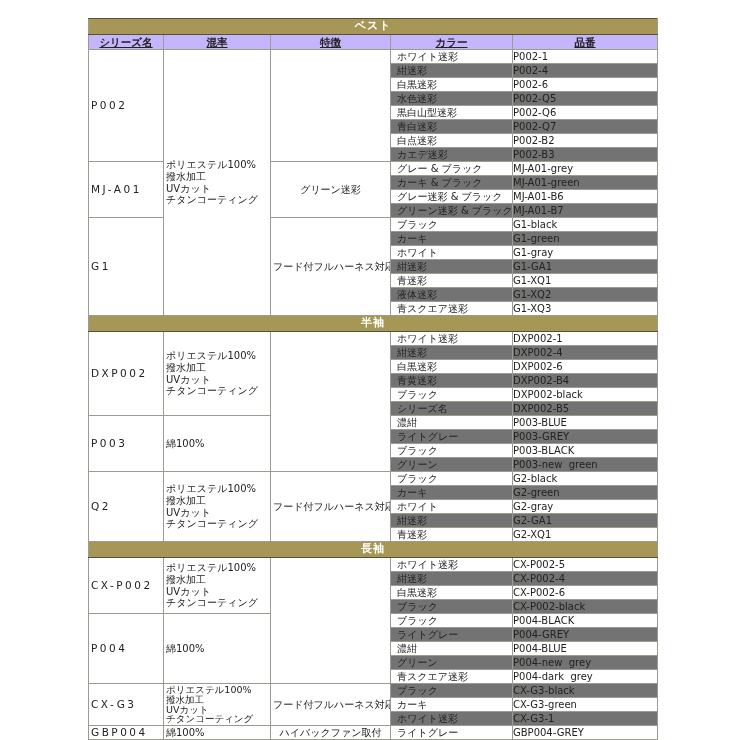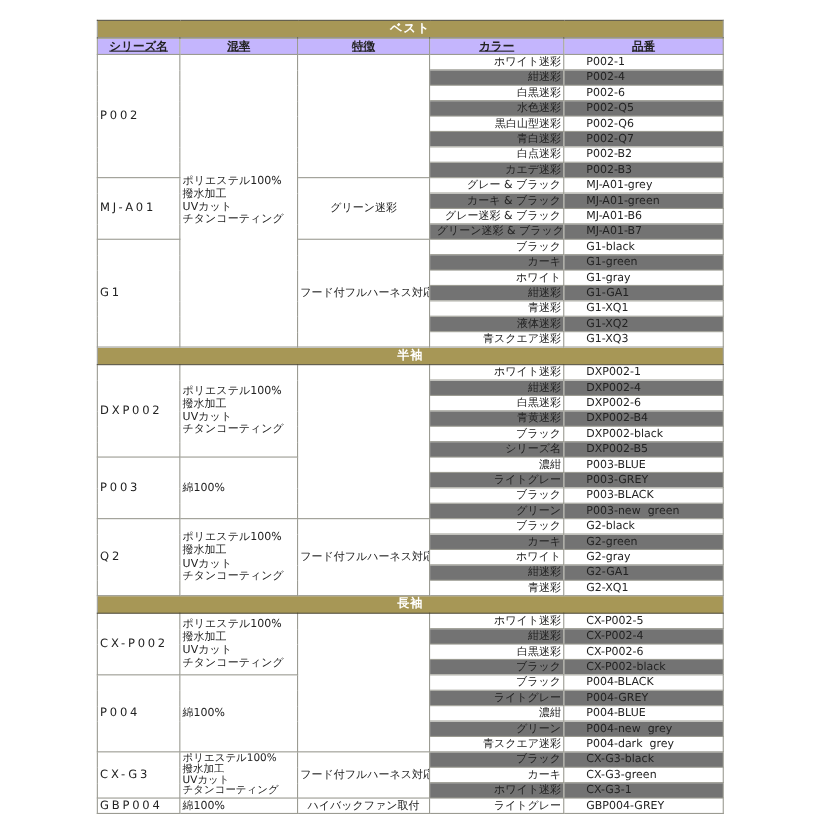--- a/index.html
+++ b/index.html
@@ -18,22 +18,22 @@
     font-size:11px;height:15px;border-top:1px solid #55503e;border-bottom:1px solid #55503e;
     letter-spacing:1px;
   }
   td.colhead{
     background:#c4b5fd;font-weight:bold;text-align:center;height:14px;font-size:10.5px;text-decoration:underline;
   }
   td.series{text-align:left;letter-spacing:2.5px;font-size:10.5px;}
   td.mix{text-align:left;white-space:pre-line;}
   td.mix.tight{font-size:9.5px;line-height:1.05;}
   td.feature{text-align:center;white-space:nowrap;}
-  td.color{padding-left:6px;white-space:nowrap;text-align:right;}
-  td.code{padding-left:20px;white-space:pre;}
+  td.color{padding-left:6px;white-space:nowrap;}
+  td.code{padding-left:0;white-space:pre;}
   td.alt{background:#737373;}
 </style>
 </head>
 <body>
 
 <div class="table-wrap">
   <table id="spec-table">
     <colgroup>
       <col style="width:75px">
         <col style="width:107px">

